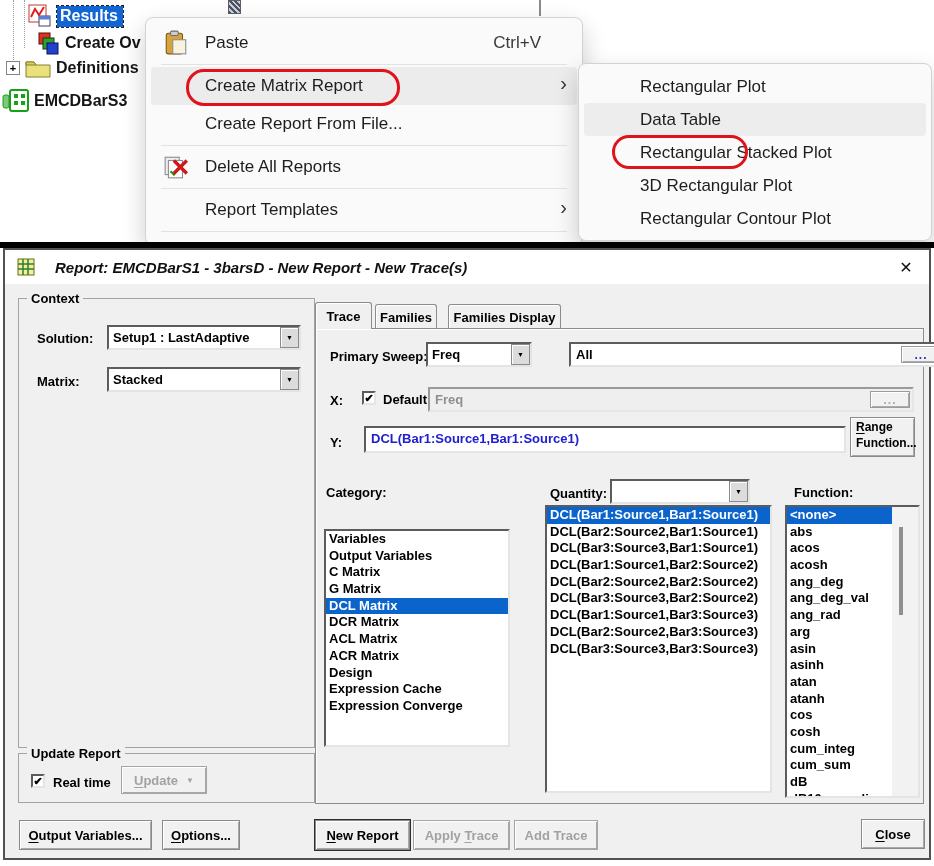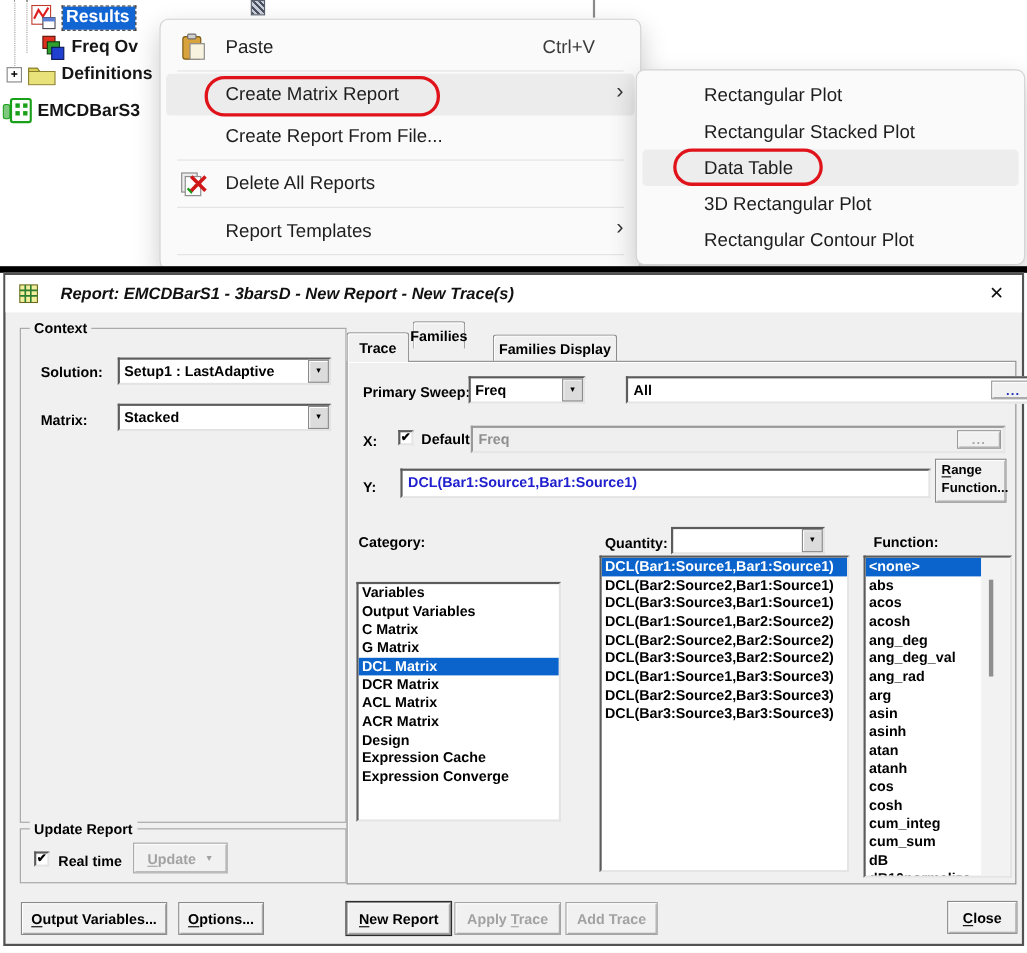--- a/index.html
+++ b/index.html
@@ -77,21 +77,21 @@
     box-shadow:inset 1px 1px 0 #ffffff, inset -1px -1px 0 #a8a8a8;
     font-size:13px; font-weight:600; color:#000; display:flex; align-items:center; justify-content:center;
     font-family:"Liberation Sans", sans-serif; }
   .win-btn.disabled { color:#a2a2a2; border-color:#a5a5a5; }
   #btn-update { left:102px; top:12px; width:86px; height:28px; gap:8px; }
 
   
   .tab { position:absolute; background:#f0f0f0; border:1px solid #8c8c8c; border-bottom:none; border-radius:3px 3px 0 0;
     box-shadow:inset 1px 1px 0 #fff; font-size:13px; font-weight:600; display:flex; align-items:center; justify-content:center; }
   #tab-trace   { left:310px; top:52px; width:57px; height:27px; z-index:5; background:#f0f0f0; }
-  #tab-families{ left:370px; top:42px; width:48px; height:25px; }
+  #tab-families{ left:370px; top:54px; width:62px; height:25px; }
   #tab-famdisp { left:443px; top:54px; width:113px; height:25px; }
   #tab-panel { position:absolute; left:310px; top:78px; width:609px; height:476px; background:#f0f0f0;
     border:1px solid #8c8c8c; box-shadow:inset 1px 1px 0 #fff; }
 
   #lbl-primary { left:14px; top:20px; }
   #cmb-primary { left:110px; top:13px; width:106px; height:25px; }
   .field { position:absolute; font-size:13px; font-weight:600; padding:3px 4px 0 5px; white-space:nowrap; overflow:hidden; }
   #fld-sweeprange { left:222px; top:13px; width:376px; height:25px;margin-left:31px; }
   .mini-btn { position:absolute; right:2px; top:2px; bottom:2px; width:40px; background:#f1f1f1; border:1px solid #9a9a9a;
     box-shadow:inset 1px 1px 0 #fff, inset -1px -1px 0 #ababab; display:flex; align-items:center; justify-content:center;
@@ -149,21 +149,21 @@
       </svg>
       <span class="tree-label">Results</span>
     </div>
 
     <div class="tree-row" id="tree-fieldov">
       <svg class="ticon" width="22" height="24" viewBox="0 0 22 24">
         <rect x="1" y="2" width="11" height="11" fill="#e03020" stroke="#5a0f0a"></rect>
         <rect x="5" y="7" width="11" height="11" fill="#2fa02f" stroke="#0c400c"></rect>
         <rect x="9" y="12" width="11" height="11" fill="#2040d0" stroke="#0a1658"></rect>
       </svg>
-      <span>Freq Ov</span>
+      <span>Create Ov</span>
     </div>
 
     <div class="tree-row" id="tree-definitions">
       <span class="plus-box">+</span>
       <svg class="ticon" width="26" height="20" viewBox="0 0 26 20">
         <path d="M1 4 L9 4 L11 7 L25 7 L25 19 L1 19 Z" fill="#e9e27a" stroke="#8a7f2f"></path>
         <path d="M1 4 L9 4 L11 7 L1 7 Z" fill="#d9d054" stroke="#8a7f2f"></path>
       </svg>
       <span>Definitions</span>
     </div>
@@ -219,25 +219,25 @@
         <span>Report Templates</span>
         <span class="mi-arrow">›</span>
       </div>
       <div class="menu-sep"></div>
     </div>
 
     <div class="popup" id="submenu">
       <div class="submenu-item">
           <span>Rectangular Plot</span>
         </div>
+      <div class="submenu-item hl">
+          <span>Data Table</span>
+        </div>
       <div class="submenu-item">
           <span>Rectangular Stacked Plot</span>
-        </div>
-      <div class="submenu-item hl">
-          <span>Data Table</span>
         </div>
       <div class="submenu-item">
           <span>3D Rectangular Plot</span>
         </div>
       <div class="submenu-item">
           <span>Rectangular Contour Plot</span>
         </div>
     </div>
 
     <div class="red-oval" id="oval-cmr"></div>

